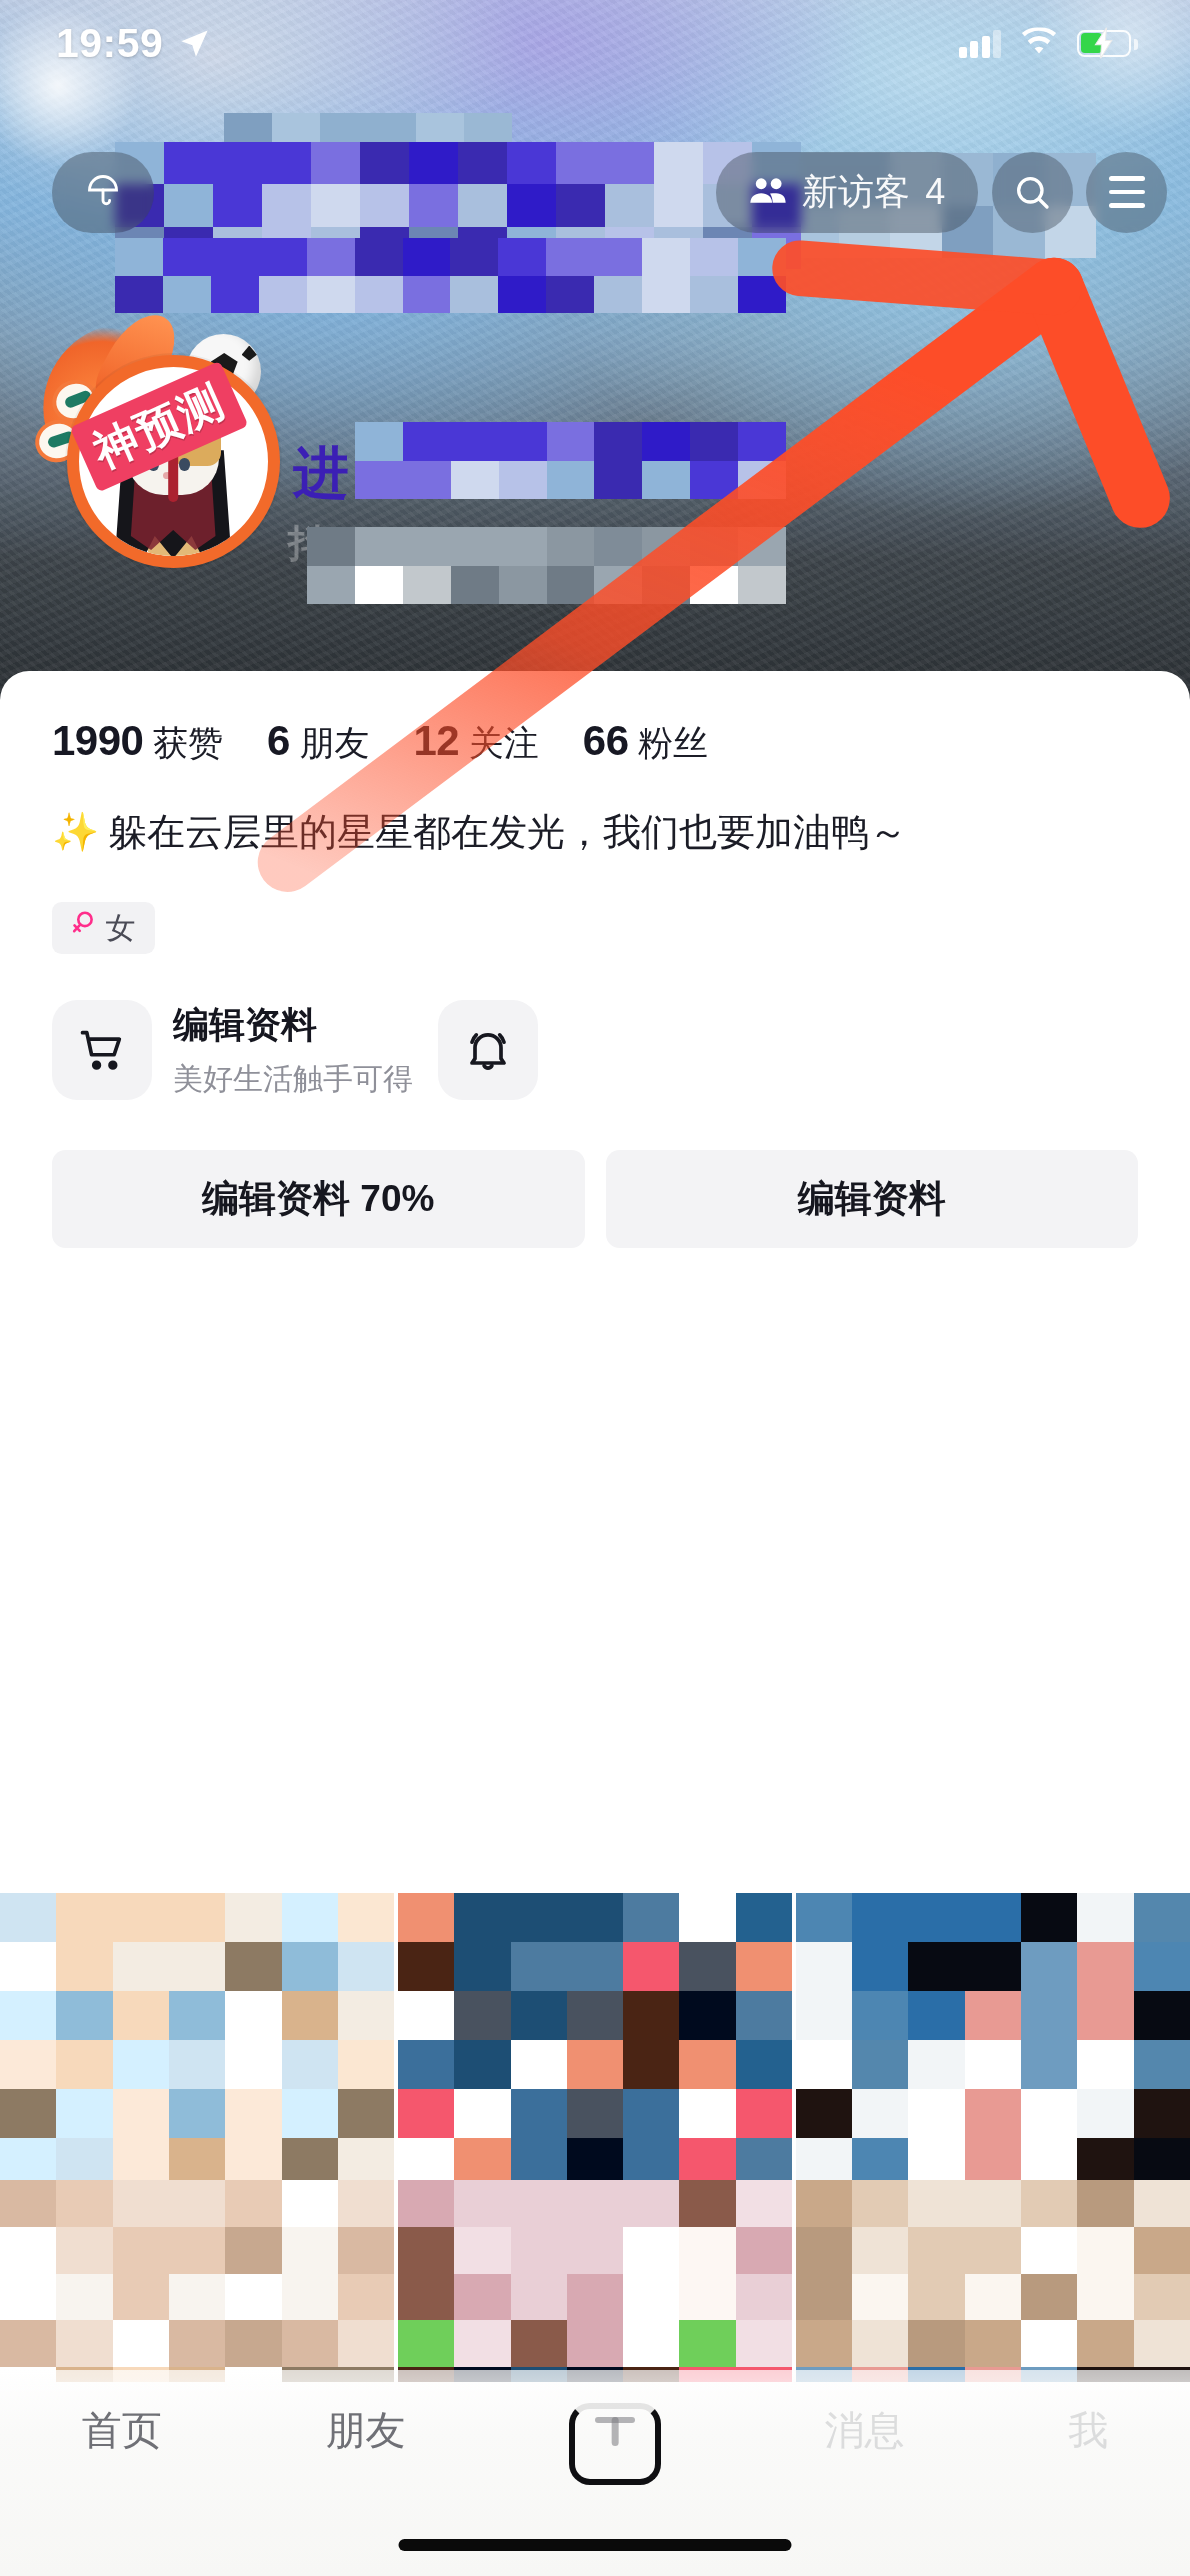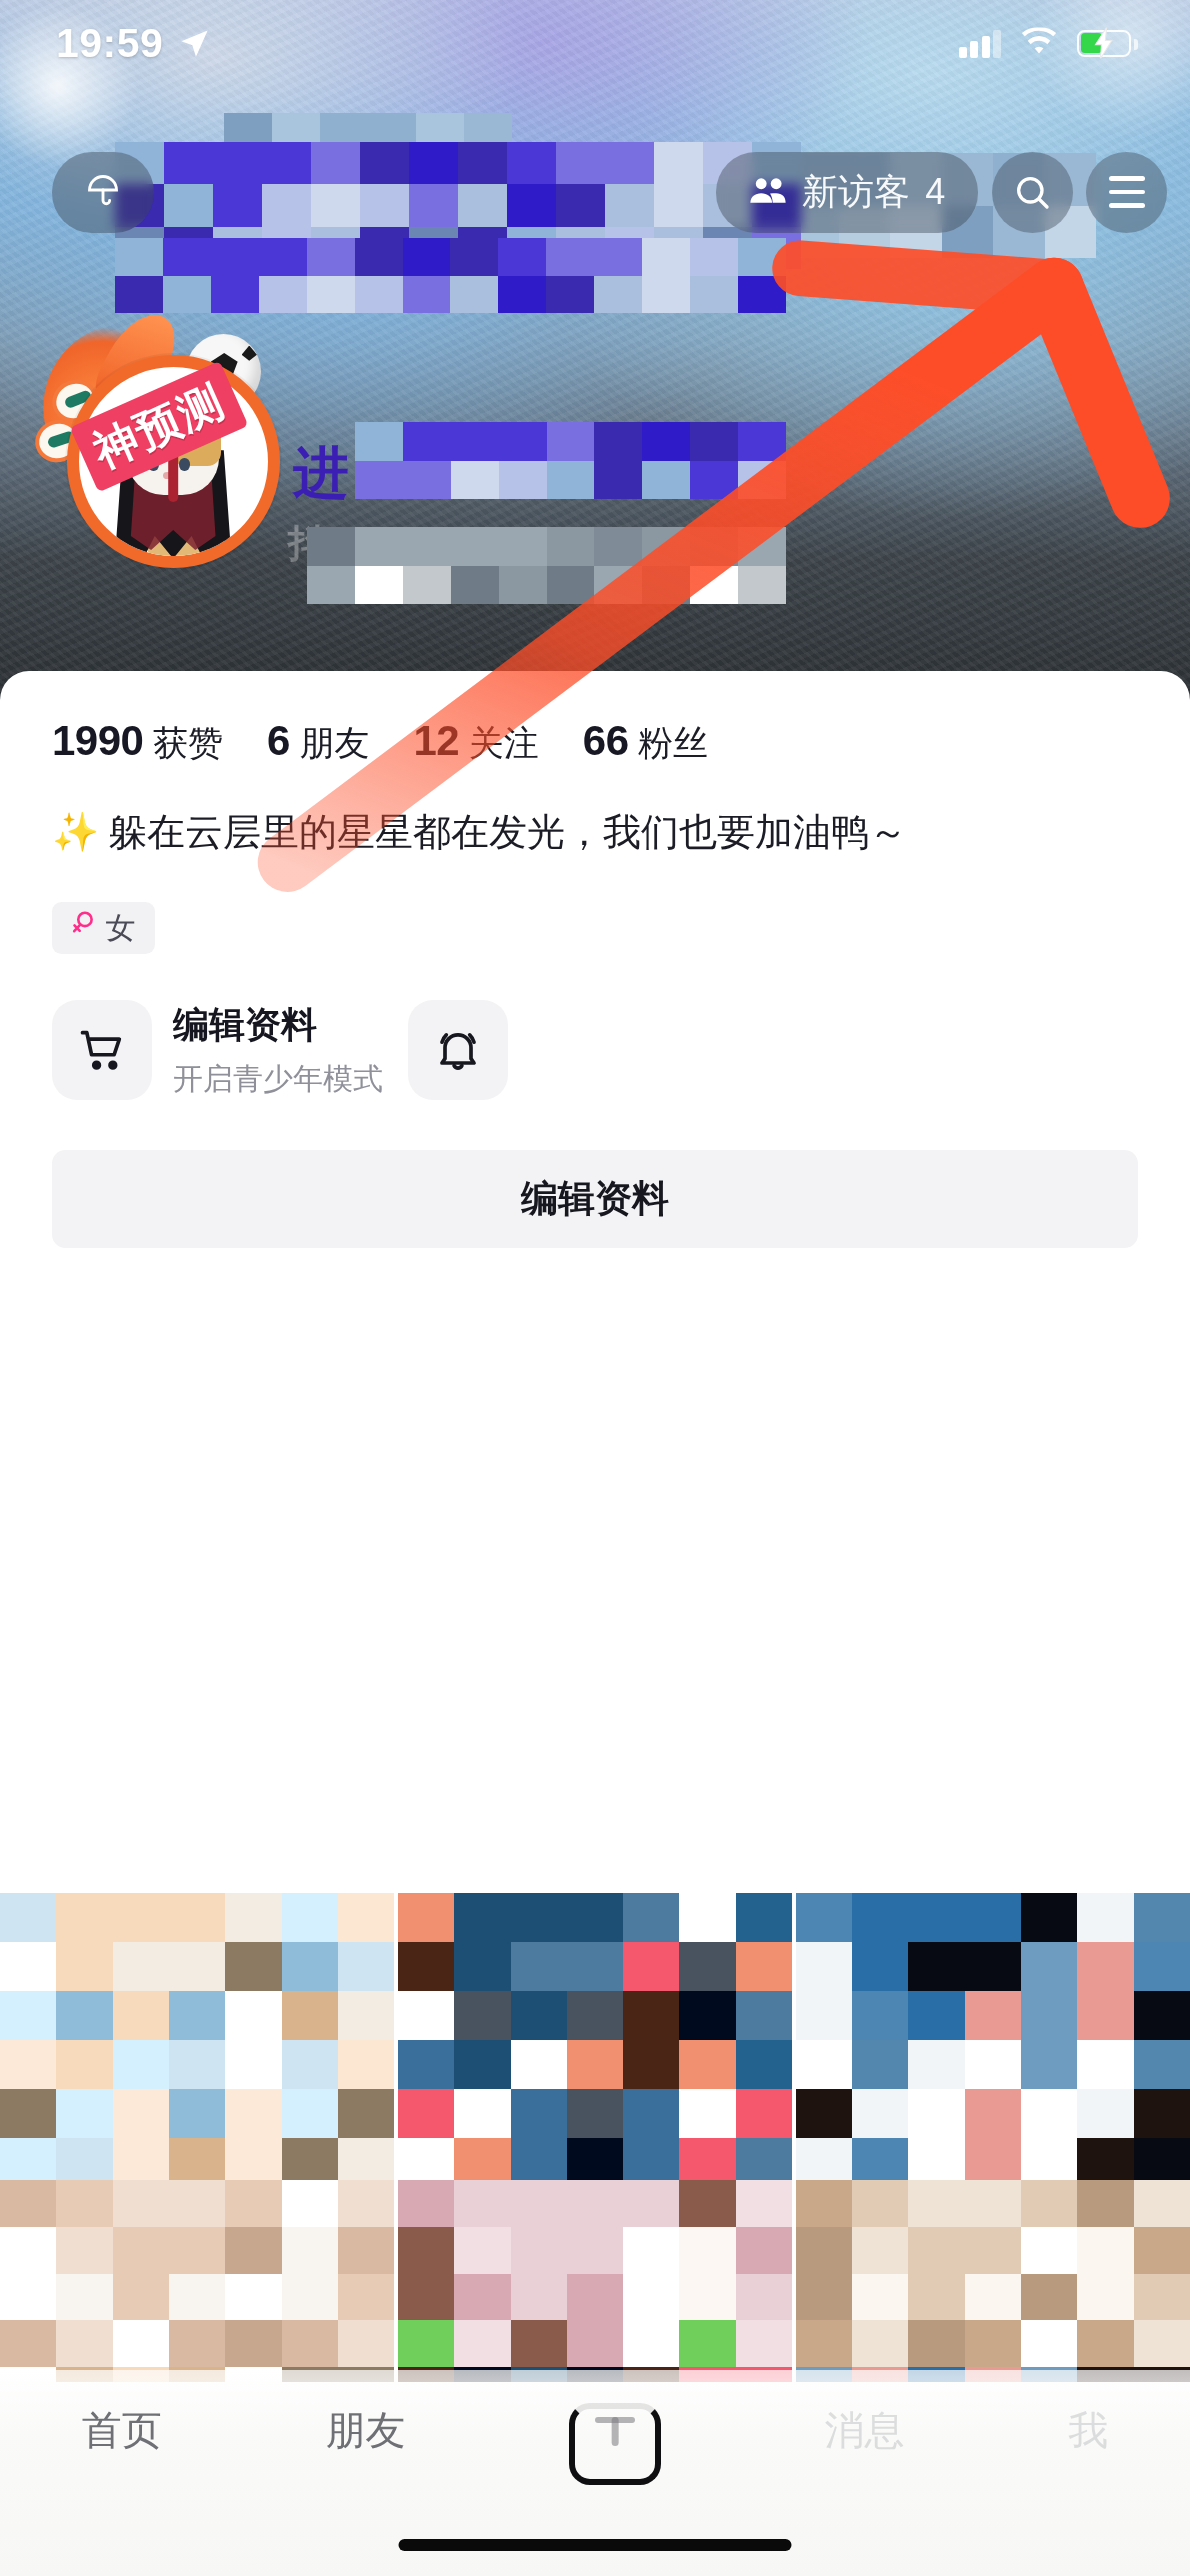--- a/index.html
+++ b/index.html
@@ -596,35 +596,36 @@
       <div class="svc">
         <span class="ic">
           <svg width="52" height="52" viewBox="0 0 24 24" fill="none" stroke="#16171f" stroke-width="1.7" stroke-linecap="round" stroke-linejoin="round">
             <path d="M3 4h2l2.2 10.2h10.4L20 7H6.1"></path>
               <circle cx="9.5" cy="19" r="1.3" fill="#16171f"></circle>
               <circle cx="17" cy="19" r="1.3" fill="#16171f"></circle>
           </svg>
         </span>
         <span class="tt">
           <span class="t1">编辑资料</span>
-          <span class="t2">开启青少年模式</span>
+          <span class="t2">美好生活触手可得</span>
         </span>
       </div>
       <div class="svc">
         <span class="ic">
           <svg width="52" height="52" viewBox="0 0 24 24" fill="none" stroke="#16171f" stroke-width="1.7" stroke-linecap="round" stroke-linejoin="round">
             <path d="M6 16V11a6 6 0 0 1 12 0v5l1.4 2H4.6z"></path>
               <path d="M10.2 19.2a2 2 0 0 0 3.6 0"></path>
               <path d="M4.6 8.4A7.6 7.6 0 0 1 6.6 5M19.4 8.4A7.6 7.6 0 0 0 17.4 5"></path>
           </svg>
         </span>
       </div>
     </div>
 
     <div class="actions">
+      <button class="btn">编辑资料 70%</button>
       <button class="btn">编辑资料</button>
     </div>
   </div>
 
   <div class="grid">
     <div class="cell">
       <div class="mos" id="g1" style="grid-template-columns:repeat(7,1fr); grid-template-rows:repeat(10,1fr);">
           <div style="background: rgb(207, 228, 242);"></div>
           <div style="background: rgb(247, 217, 187);"></div>
           <div style="background: rgb(247, 217, 187);"></div>

